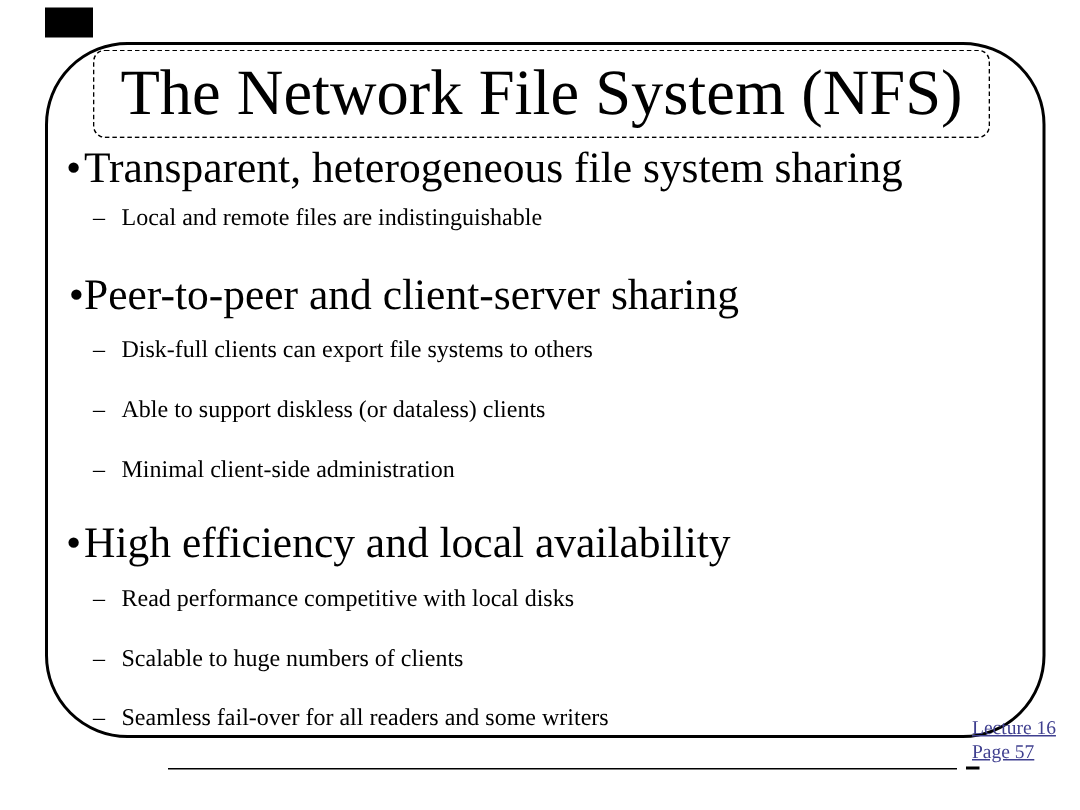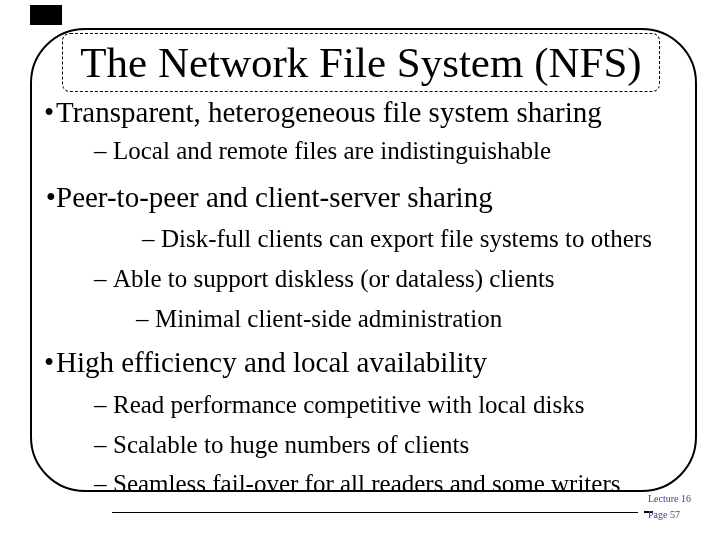--- a/index.html
+++ b/index.html
@@ -59,42 +59,43 @@
     position: absolute;
     white-space: nowrap;
     color: #000000;
     line-height: 1;
   }
   .bullet-line.l1 {
     left: 44px;
     font-size: 29px;
   }
   .bullet-line.l2 {
-    left: 94px;
-    font-size: 25px;
+    left: 62px;
+    font-size: 16px;
   }
   .bullet-line .marker {
     display: inline-block;
   }
   .bullet-line.l1 .marker { width: 12px; }
   .bullet-line.l2 .marker { width: 19px; }
   .footer-left {
     position: absolute;
     left: 48px;
     top: 492px;
     font-size: 13px;
     line-height: 16px;
   }
   .footer-left .course { padding-left: 4px; }
   .footer-right {
     position: absolute;
     left: 648px;
-    top: 491px;
-    font-size: 10px;
+    top: 477px;
+    font-size: 13px;
     line-height: 16px;
+    text-decoration: underline;
   }
   .footer-line {
     position: absolute;
     left: 112px;
     top: 512px;
     width: 526px;
     height: 0;
     border-top: 1px solid #000000;
   }
   .footer-dash {
@@ -116,23 +117,23 @@
   <div class="slide-border"></div>
 
   <div class="title-box">
     <span class="slide-title">The Network File System (NFS)</span>
   </div>
 
   <div id="bullet-list">
       <div class="bullet-line l1" style="top: 98px;"><span class="marker">•</span><span class="text">Transparent, heterogeneous file system sharing</span></div>
       <div class="bullet-line l2" style="top: 138px;"><span class="marker">–</span><span class="text">Local and remote files are indistinguishable</span></div>
       <div class="bullet-line l1" style="top: 183px; text-align: right;"><span class="marker">•</span><span class="text">Peer-to-peer and client-server sharing</span></div>
-      <div class="bullet-line l2" style="top: 226px; margin-left: 48px;"><span class="marker">–</span><span class="text">Disk-full clients can export file systems to others</span></div>
+      <div class="bullet-line l2" style="top: 226px;"><span class="marker">–</span><span class="text">Disk-full clients can export file systems to others</span></div>
       <div class="bullet-line l2" style="top: 266px;"><span class="marker">–</span><span class="text">Able to support diskless (or dataless) clients</span></div>
-      <div class="bullet-line l2" style="top: 306px; margin-left: 42px;"><span class="marker">–</span><span class="text">Minimal client-side administration</span></div>
+      <div class="bullet-line l2" style="top: 306px;"><span class="marker">–</span><span class="text">Minimal client-side administration</span></div>
       <div class="bullet-line l1" style="top: 348px;"><span class="marker">•</span><span class="text">High efficiency and local availability</span></div>
       <div class="bullet-line l2" style="top: 392px;"><span class="marker">–</span><span class="text">Read performance competitive with local disks</span></div>
       <div class="bullet-line l2" style="top: 432px;"><span class="marker">–</span><span class="text">Scalable to huge numbers of clients</span></div>
       <div class="bullet-line l2" style="top: 471px;"><span class="marker">–</span><span class="text">Seamless fail-over for all readers and some writers</span></div>
     </div>
 
 
   <div class="footer-line"></div>
   <div class="footer-dash"></div>
 

